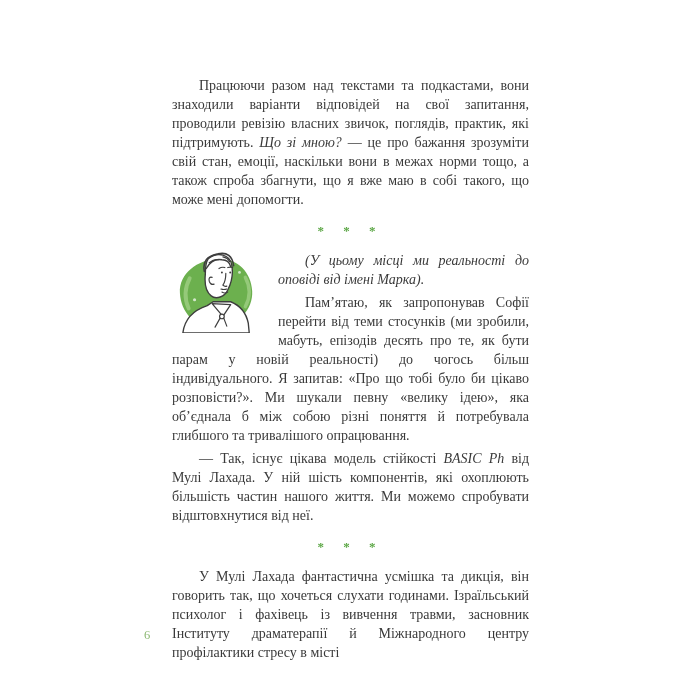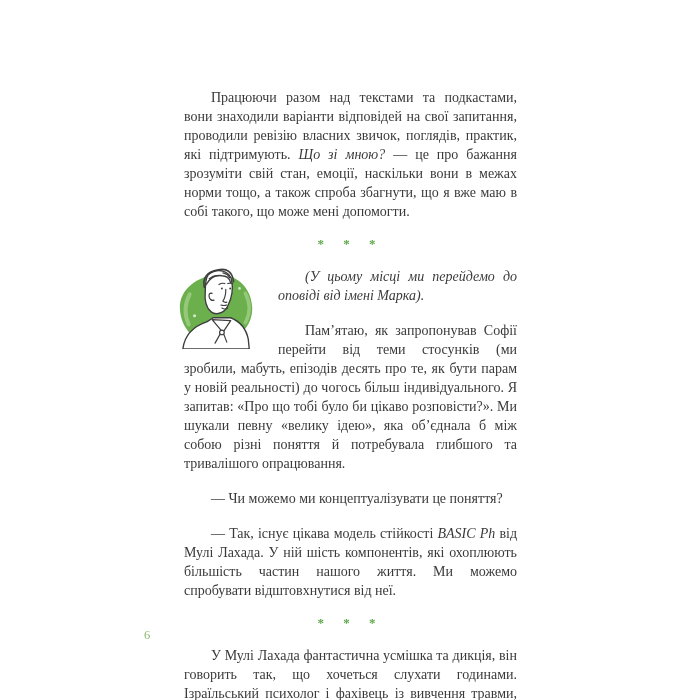--- a/index.html
+++ b/index.html
@@ -12,21 +12,21 @@
     overflow:hidden;
   }
   .column{
     position:absolute;
     left:168px;top:72px;
     width:365px;
     font-size:14px;
     line-height:19px;
     text-align:justify;
   }
-  .para{margin:16px;text-indent:27px;}
+  .para{margin:4px;text-indent:27px;}
   .para .it{font-style:italic;}
   .sep{
     margin:15px 0 13px 0;
     text-align:center;
     text-indent:0;
     font-weight:bold;
     font-size:13px;
     letter-spacing:8px;
     line-height:14px;
   }
@@ -83,23 +83,22 @@
           <circle cx="54" cy="24" r="1" fill="#3e3e3e"></circle>
           <circle cx="62.5" cy="24" r="1" fill="#3e3e3e"></circle>
 
           <path d="M58,25 C58,31 57,34 55,37 Q57,39 59,38" fill="none" stroke="#3e3e3e" stroke-width="1.2" stroke-linecap="round"></path>
 
           <path d="M53,41 Q56,42 59,41" fill="none" stroke="#3e3e3e" stroke-width="1.1" stroke-linecap="round"></path>
           <path d="M54,44 Q57,46 60,44" fill="none" stroke="#3e3e3e" stroke-width="1.1" stroke-linecap="round"></path>
         </svg>
       </div>
 
-      <p class="para"><span class="it">(У цьому місці ми перейдемо до оповіді від імені Марка).</span></p>
+      <p class="para"><span class="it">(У цьому місці ми реальності до оповіді від імені Марка).</span></p>
       <p class="para"><span>Пам’ятаю, як запропонував Софії перейти від теми стосунків (ми зробили, мабуть, епізодів десять про те, як бути парам у новій реальності) до чогось більш індивідуального. Я запитав: «Про що тобі було би цікаво розповісти?». Ми шукали певну «велику ідею», яка об’єднала б між собою різні поняття й потребувала глибшого та тривалішого опрацювання.</span></p>
-      <p class="para"><span>— Чи можемо ми концептуалізувати це поняття?</span></p>
       <p class="para"><span>— Так, існує цікава модель стійкості </span><span class="it">BASIC Ph</span><span> від Мулі Лахада. У ній шість компонентів, які охоплюють більшість частин нашого життя. Ми можемо спробувати відштовхнутися від неї.</span></p>
     </div>
 
     <div class="sep" style="color: rgb(92, 167, 70);">* * *</div>
 
     <p class="para"><span>У Мулі Лахада фантастична усмішка та дикція, він говорить так, що хочеться слухати годинами. Ізраїльський психолог і фахівець із вивчення травми, засновник Інституту драматерапії й Міжнародного центру профілактики стресу в місті</span></p>
 
   </div>
 
   <div class="pagenum" style="color: rgb(140, 184, 115);">6</div>

